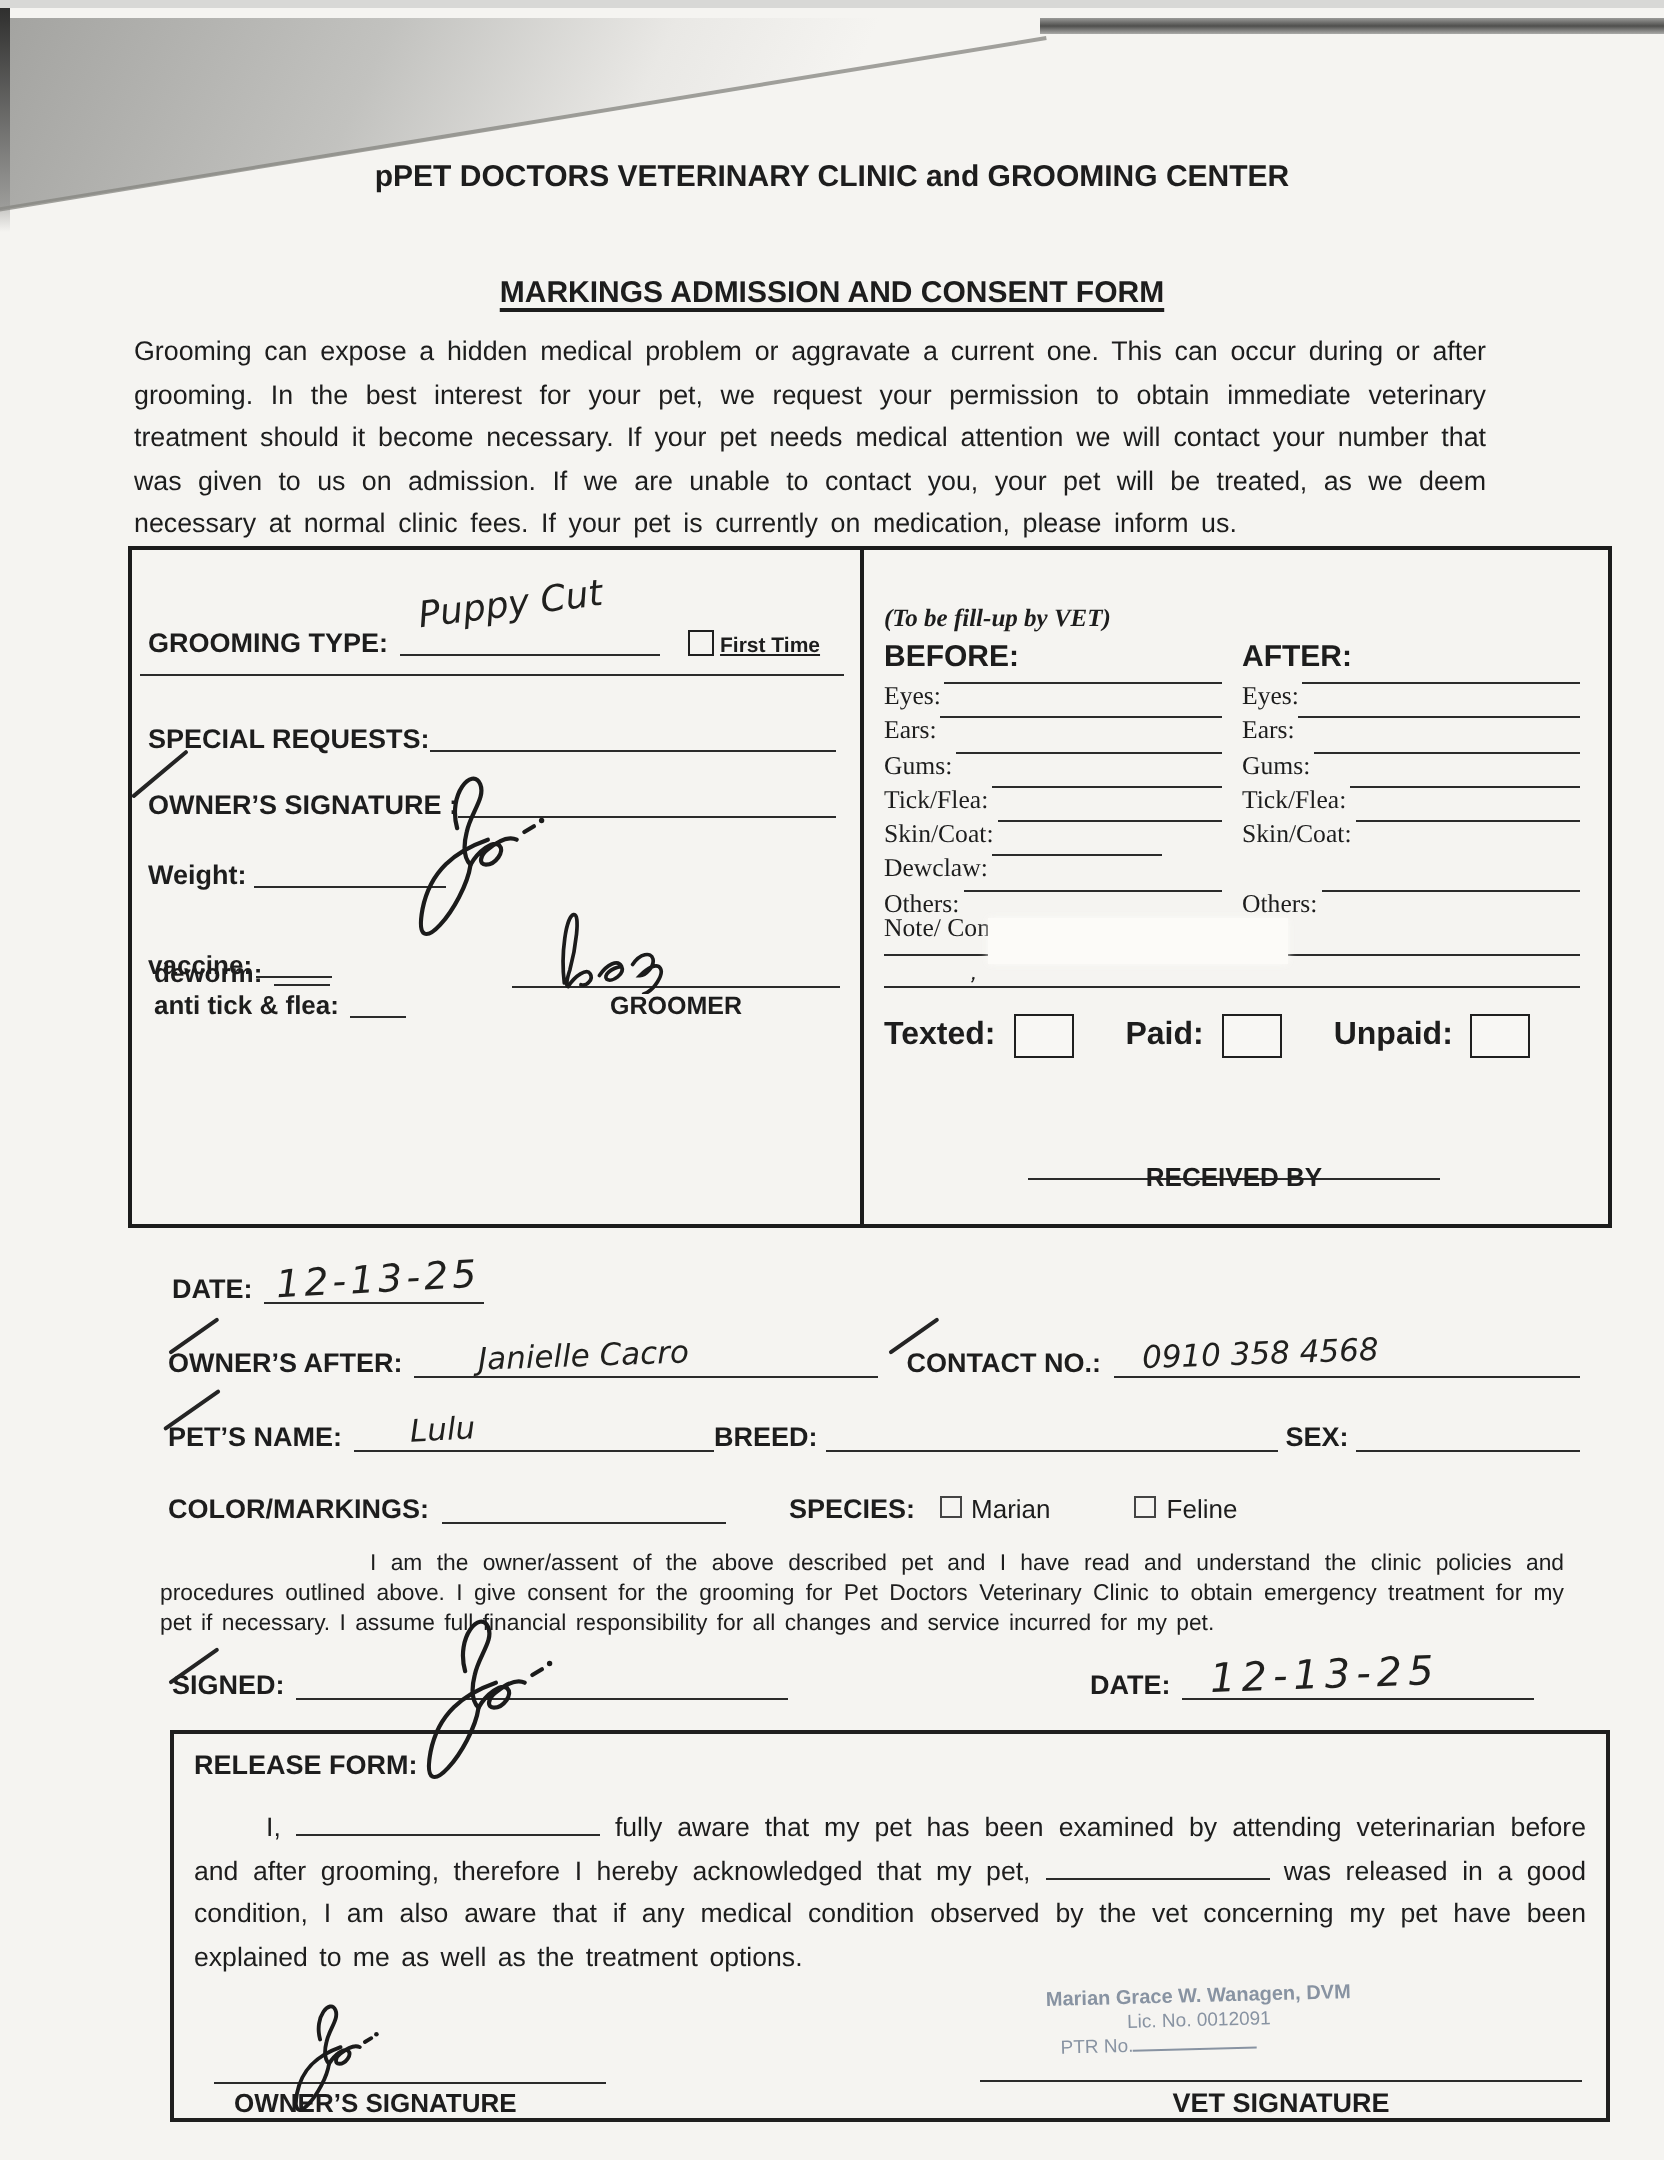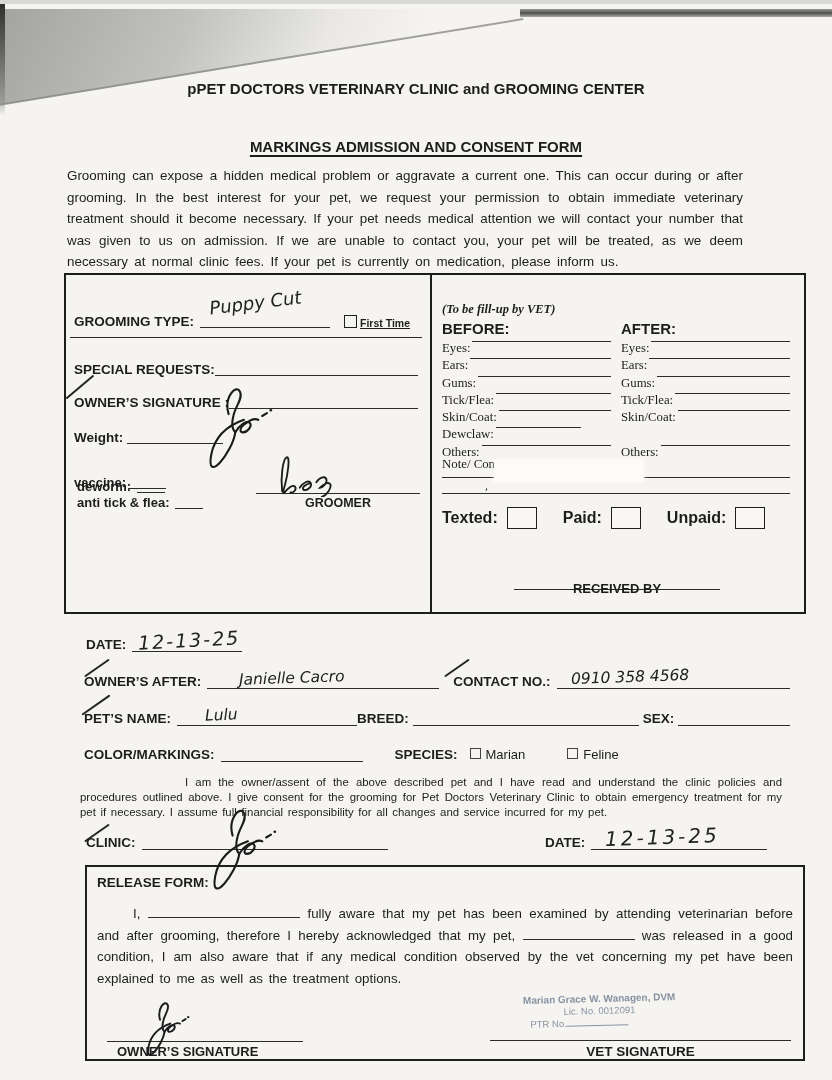--- a/index.html
+++ b/index.html
@@ -265,21 +265,21 @@
     <span class="lab glabel" style="margin-left:32px;">SPECIES:</span>
     <span style="display:inline-block;width:9px;height:9px;border:1.2px solid #444;margin:0 0 3px 12px;"></span>
     <span style="font-size:13px;margin-left:5px;">Marian</span>
     <span style="display:inline-block;width:9px;height:9px;border:1.2px solid #444;margin:0 0 3px 42px;"></span>
     <span style="font-size:13px;margin-left:5px;">Feline</span>
   </div>
 
   <div class="abs" style="left:80px;top:771px;width:702px;font-size:11.4px;line-height:14.8px;text-align:justify;text-indent:105px;word-spacing:1.5px;">I am the owner/assent of the above described pet and I have read and understand the clinic policies and procedures outlined above. I give consent for the grooming for Pet Doctors Veterinary Clinic to obtain emergency treatment for my pet if necessary. I assume full financial responsibility for all changes and service incurred for my pet.</div>
 
   <div class="frow" style="left:86px;top:827px;height:19px;">
-    <span class="lab glabel">CLINIC:</span>
+    <span class="lab glabel">SIGNED:</span>
     <span class="bl" style="width:246px;margin-left:6px;"></span>
   </div>
   <svg class="sig" style="left:198px;top:795px;" width="96" height="125" viewBox="0 0 100 130">
     <g fill="none" stroke="#1b1b1b" stroke-width="2.2" stroke-linecap="round">
       <path d="M36 38 C 31 20 44 6 48 15 C 51 22 43 30 41 40 C 39 48 40 54 43 57 C 47 50 55 44 58 47 C 61 50 56 57 51 57 C 47 57 48 52 52 49 C 57 45 63 42 67 44"></path>
       <path d="M43 57 C 40 78 12 112 18 80 C 22 60 35 50 52 44"></path>
       <path d="M71 40 l5 -3"></path>
       <circle cx="80" cy="34" r="1.4" fill="#1b1b1b" stroke="none"></circle>
     </g>
   </svg>

